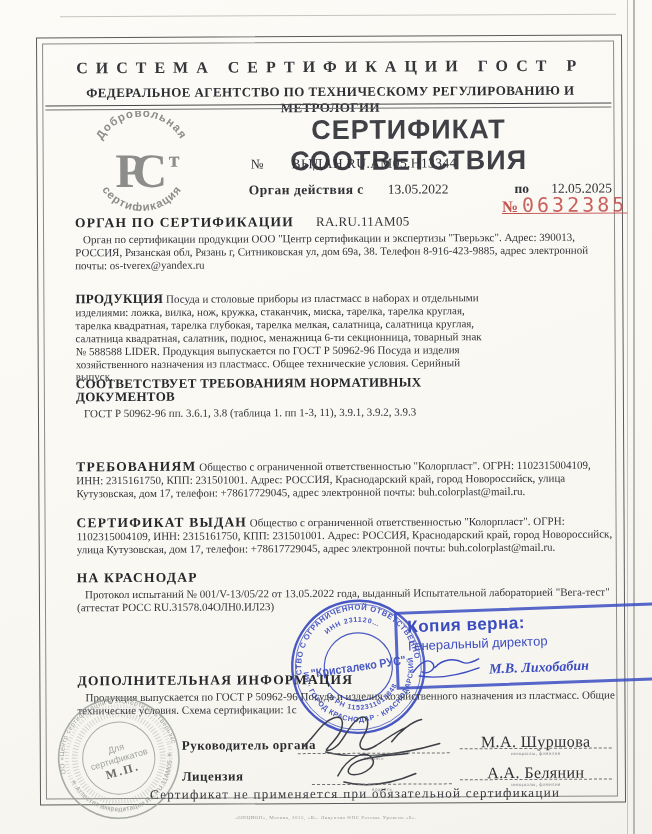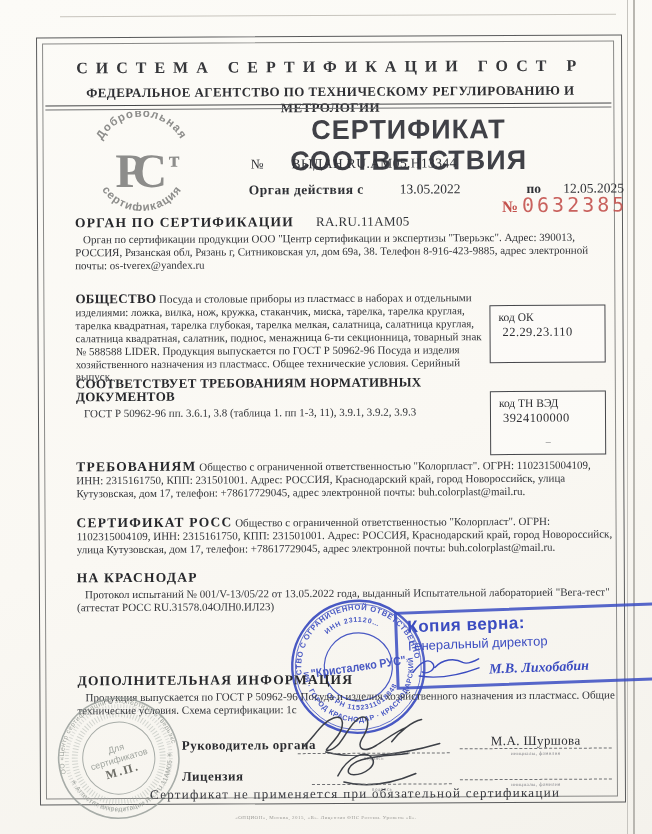--- a/index.html
+++ b/index.html
@@ -19,24 +19,24 @@
   .frame-inner { left:44px; top:42px; width:570px; height:754px; border:1px solid #8a8a88; }
   
   .sys-line { left:54px; top:58px; width:556px; text-align:center; font-weight:bold; font-size:16px; letter-spacing:8px; color:#35363a; }
   .agency-line { left:50px; top:84px; width:564px; text-align:center; font-weight:bold; font-size:13px; letter-spacing:0.4px; color:#2e2f33; }
   .dbl-rule { left:47px; top:104px; width:566px; height:3px; border-top:1.4px solid #454648; border-bottom:1px solid #6e6f70; }
   .cert-title { left:196px; top:115px; width:428px; text-align:center; font-family:"Liberation Sans",sans-serif; font-weight:bold; font-size:27px; letter-spacing:1px; color:#404147; }
   .num-line { left:252px; top:156px; font-size:13.5px; }
   .num-line .val { margin-left:28px; letter-spacing:0.4px; }
   .validity-line { left:250px; top:182px; font-size:13.5px; }
   .validity-line b { letter-spacing:0.5px; }
-  .validity-line .from { margin-left:36px; }
+  .validity-line .from { margin-left:24px; }
   .validity-line .po { margin-left:66px; font-weight:bold; }
   .validity-line .to { margin-left:22px; }
-  .blank-num { left:503px; top:194px; color:#c4524e; white-space:nowrap; }
+  .blank-num { left:503px; top:194px; color:#c4524e; white-space:nowrap;text-decoration:underline; }
   .blank-num .nsign { font-size:16px; font-weight:bold; }
   .blank-num .digits { font-family:"DejaVu Sans Mono", monospace; font-size:20px; letter-spacing:3px; opacity:0.9; }
   
   .sec { left:76px; width:538px; font-size:11px; line-height:12.9px; color:#33353a; }
   .sec-h { font-weight:bold; font-size:13.5px; letter-spacing:1.2px; color:#27282c; }
   .sec-h.tight { letter-spacing:0.3px; font-size:13px; }
   .sec .code-inline { font-size:13px; margin-left:22px; letter-spacing:0.4px; }
   .sec .body-block { display:block; margin-top:3px; text-indent:8px; }
   .code-box { border:1.5px solid #46474b; color:#2f3034; background:rgba(255,255,255,0.35); }
   .code-box .cb-label { font-size:11.5px; padding:5px 0 0 8px; }
@@ -64,21 +64,21 @@
   .sig-line { border-bottom:1.3px dashed #6f7073; }
   .line-head-sign { left:296px; top:753px; width:152px; }
   .line-head-name { left:458px; top:749px; width:152px; }
   .line-expert-sign { left:310px; top:784px; width:140px; }
   .line-expert-name { left:458px; top:780px; width:152px; }
   .sig-caption { font-size:5px; color:#808187; text-align:center; letter-spacing:0.4px; }
   .cap-head-sign { left:296px; top:756px; width:152px; }
   .cap-head-name { left:458px; top:752px; width:152px; }
   .cap-expert-sign { left:310px; top:787px; width:140px; }
   .cap-expert-name { left:458px; top:783px; width:152px; }
-  .sig-name { font-size:13px; letter-spacing:0.4px; color:#303136; text-align:center; }
+  .sig-name { font-size:16px; letter-spacing:0.4px; color:#303136; text-align:center; }
   .name-head { left:458px; top:734px; width:152px; }
   .name-expert { left:458px; top:765px; width:152px; }
   .sig-svg-head { left:292px; top:710px; }
   .sig-svg-expert { left:328px; top:748px; }
   
   .footer-note { left:148px; top:786px; font-size:13px; letter-spacing:1.3px; color:#3a3b40; }
   .microprint { left:0; top:815px; width:652px; text-align:center; font-size:5px; color:#9b9a96; letter-spacing:0.5px; filter:blur(0.2px); }
   .rst-svg { left:84px; top:110px; }
 </style>
 </head>
@@ -126,47 +126,38 @@
       <span class="nsign">№</span>
       <span class="digits">0632385</span>
     </div>
 
     <div class="abs sec" style="top:216px;">
       <span class="sec-h">ОРГАН ПО СЕРТИФИКАЦИИ</span><span class="code-inline">RA.RU.11AM05</span>
       <span class="body-block">Орган по сертификации продукции ООО "Центр сертификации и экспертизы "Тверьэкс". Адрес: 390013, РОССИЯ, Рязанская обл, Рязань г, Ситниковская ул, дом 69а, 38. Телефон 8-916-423-9885, адрес электронной почты: os-tverex@yandex.ru</span>
     </div>
 
     <div class="abs sec" style="top:292px; width:412px;">
-      <span class="sec-h tight">ОБЩЕСТВО</span>
+      <span class="sec-h tight">ПРОДУКЦИЯ</span>
       <span>Посуда и столовые приборы из пластмасс в наборах и отдельными изделиями: ложка, вилка, нож, кружка, стаканчик, миска, тарелка, тарелка круглая, тарелка квадратная, тарелка глубокая, тарелка мелкая, салатница, салатница круглая, салатница квадратная, салатник, поднос, менажница 6-ти секционница, товарный знак № 588588 LIDER. Продукция выпускается по ГОСТ Р 50962-96 Посуда и изделия хозяйственного назначения из пластмасс. Общее технические условия. Серийный выпуск.</span>
     </div>
 
-    <div class="abs code-box box-ok">
-      <div class="cb-label">код ОК</div>
-      <div class="cb-value">22.29.23.110</div>
-    </div>
 
     <div class="abs sec" style="top:377px; width:420px;">
       <span class="sec-h tight">СООТВЕТСТВУЕТ ТРЕБОВАНИЯМ НОРМАТИВНЫХ ДОКУМЕНТОВ</span>
       <span class="body-block">ГОСТ Р 50962-96 пп. 3.6.1, 3.8 (таблица 1. пп 1-3, 11), 3.9.1, 3.9.2, 3.9.3</span>
     </div>
 
-    <div class="abs code-box box-tnved">
-      <div class="cb-label">код ТН ВЭД</div>
-      <div class="cb-value">3924100000</div>
-      <div class="cb-note">–</div>
-    </div>
 
     <div class="abs sec" style="top:460px;">
       <span class="sec-h">ТРЕБОВАНИЯМ</span>
       <span>Общество с ограниченной ответственностью "Колорпласт". ОГРН: 1102315004109, ИНН: 2315161750, КПП: 231501001. Адрес: РОССИЯ, Краснодарский край, город Новороссийск, улица Кутузовская, дом 17, телефон: +78617729045, адрес электронной почты: buh.colorplast@mail.ru.</span>
     </div>
 
     <div class="abs sec" style="top:516px;">
-      <span class="sec-h">СЕРТИФИКАТ РОСС</span>
+      <span class="sec-h">СЕРТИФИКАТ ВЫДАН</span>
       <span>Общество с ограниченной ответственностью "Колорпласт". ОГРН: 1102315004109, ИНН: 2315161750, КПП: 231501001. Адрес: РОССИЯ, Краснодарский край, город Новороссийск, улица Кутузовская, дом 17, телефон: +78617729045, адрес электронной почты: buh.colorplast@mail.ru.</span>
     </div>
 
     <div class="abs sec" style="top:571px;">
       <span class="sec-h">НА КРАСНОДАР</span>
       <span class="body-block">Протокол испытаний № 001/V-13/05/22 от 13.05.2022 года, выданный Испытательной лабораторией "Вега-тест" (аттестат РОСС RU.31578.04ОЛН0.ИЛ23)</span>
     </div>
 
     <svg class="abs round-stamp" width="142" height="142" viewBox="0 0 142 142" style="transform:rotate(-8deg);">
       <defs>
@@ -238,20 +229,21 @@
     <div class="abs sig-name name-head">М.А. Шуршова</div>
     <div class="abs sig-line line-head-name"></div>
     <div class="abs sig-caption cap-head-name">инициалы, фамилия</div>
 
     <div class="abs sig-label lbl-expert">Лицензия</div>
     <svg class="abs sig-svg-expert" width="94" height="40" viewBox="0 0 94 40">
       <path d="M8 28 C18 8 36 2 42 10 C48 18 34 27 24 27 C14 27 18 16 32 12 C50 7 64 8 78 6 M14 34 C36 40 62 36 86 26" fill="none" stroke="#3d4047" stroke-width="1.5" stroke-linecap="round"></path>
     </svg>
     <div class="abs sig-line line-expert-sign"></div>
     <div class="abs sig-caption cap-expert-sign">подпись</div>
+    <div class="abs sig-name name-expert">А.А. Белянин</div>
     <div class="abs sig-line line-expert-name"></div>
     <div class="abs sig-caption cap-expert-name">инициалы, фамилия</div>
 
     <div class="abs footer-note">Сертификат не применяется при обязательной сертификации</div>
   </div>
 
   <div class="abs microprint">«ОПЦИОН», Москва, 2015, «В».  Лицензия ФНС России. Уровень «Б».</div>
 </div>
 
 </body></html>

